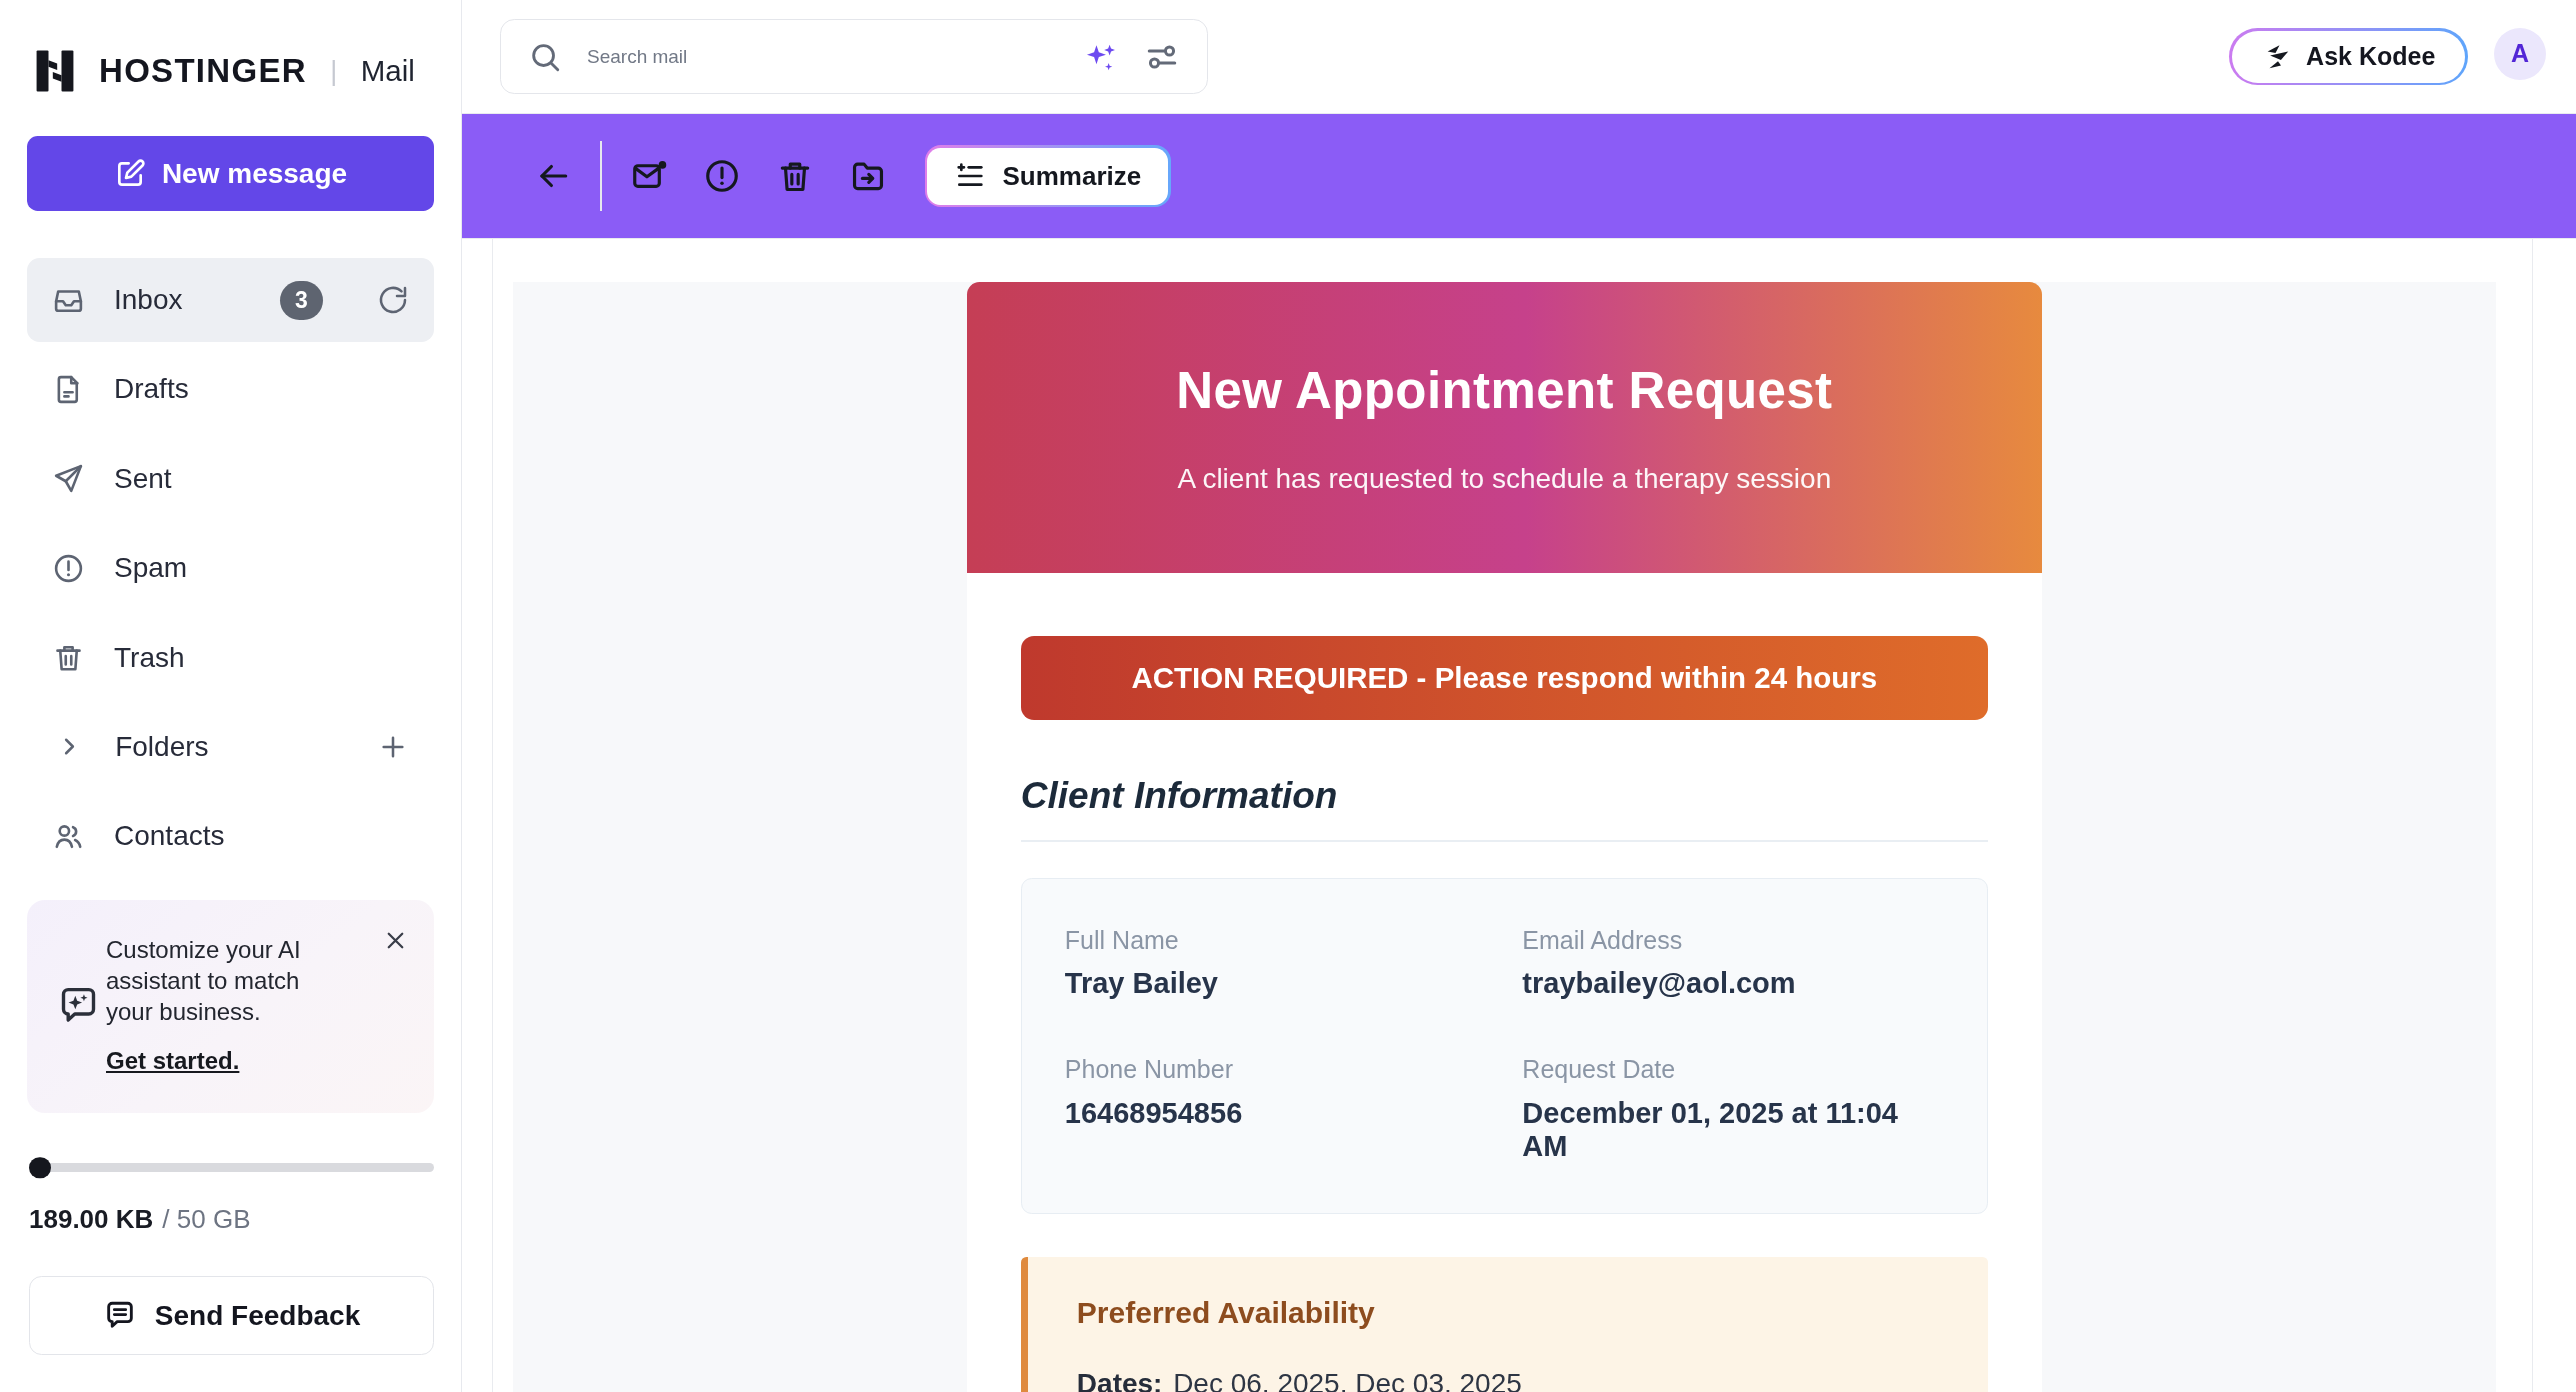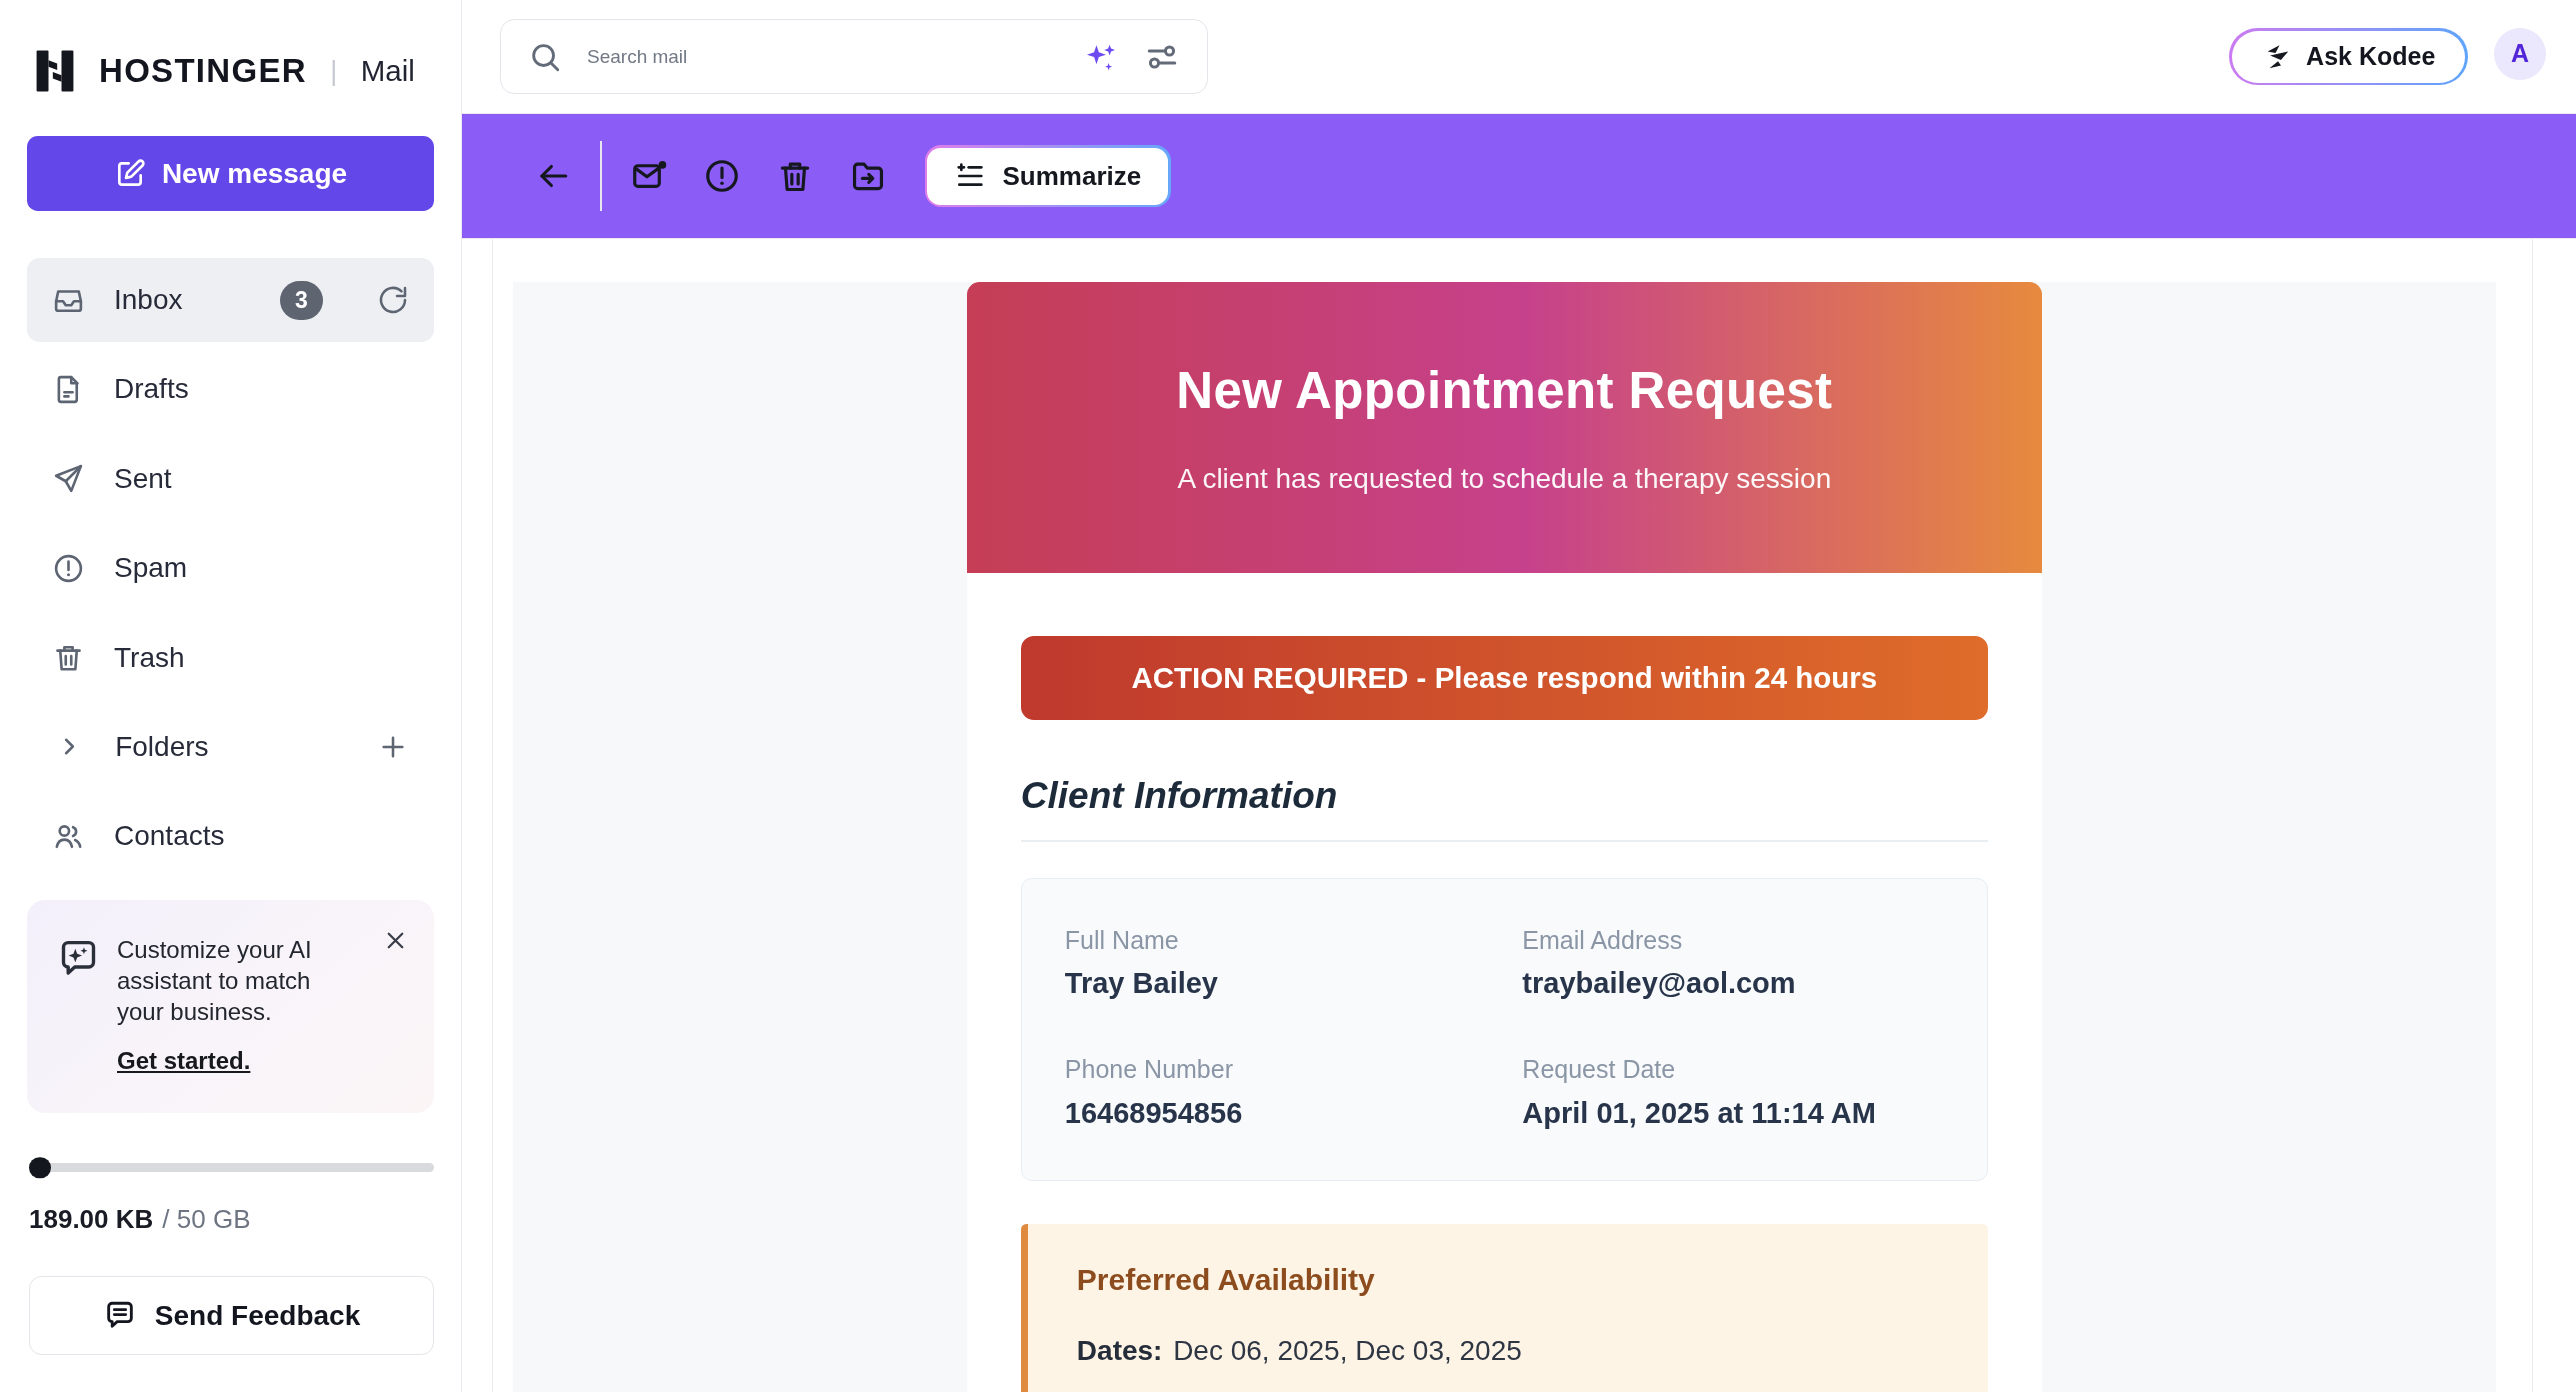--- a/index.html
+++ b/index.html
@@ -37,21 +37,21 @@
     min-width:43px; height:39px; display:flex; align-items:center; justify-content:center;
     font-size:23px; font-weight:600; padding:0 7.2px; }
   .nav-refresh { margin-left:25px; width:32px; height:32px; color:#5d6472; cursor:pointer; display:flex; }
   .nav-chevron { width:27px; height:27px; color:#5d6472; margin:0 3.6px; display:flex; }
   .nav-plus { margin-left:auto; width:32px; height:32px; color:#5d6472; cursor:pointer; display:flex; }
 
   .sidebar-spacer { flex:1; }
 
   .ai-card { margin:0 27px; border-radius:18px; position:relative;
     background:linear-gradient(140deg,#f4f0fb 0%,#f8f4f9 55%,#fbf5f6 100%);
-    padding:34px 27px 38px 29px; display:flex; gap:16px; }
+    padding:34px 27px 38px 29px; display:flex; gap:5px;align-items:center; }
   .ai-card-icon { width:45px; height:45px; color:#2b2f3a; flex:0 0 auto; margin-top:3.6px; }
   .ai-card-text { font-size:24px; line-height:1.3; color:#23262f; width:240px; }
   .ai-card-link { display:inline-block; margin-top:19.7px; font-size:24px; font-weight:700;
     color:#17191f; text-decoration:underline; cursor:pointer; }
   .ai-card-close { position:absolute; top:27px; right:25px; width:27px; height:27px;
     color:#3a3e49; cursor:pointer; }
 
   .storage { margin:50px 27px 0 29px; }
   .storage-bar { position:relative; height:9px; background:#d9dade; border-radius:5.4px; }
   .storage-thumb { position:absolute; left:0; top:50%; transform:translateY(-50%);
@@ -394,21 +394,21 @@
                 <div>
                   <div class="field-label">Email Address</div>
                   <div class="field-value">traybailey@aol.com</div>
                 </div>
                 <div>
                   <div class="field-label">Phone Number</div>
                   <div class="field-value">16468954856</div>
                 </div>
                 <div>
                   <div class="field-label">Request Date</div>
-                  <div class="field-value">April 01, 2025 at 11:14 AM</div>
+                  <div class="field-value">December 01, 2025 at 11:04 AM</div>
                 </div>
               </div>
 
               <div class="avail-box">
                 <h3 class="avail-title">Preferred Availability</h3>
                 <div class="avail-line">
                   <span class="avail-label">Dates:</span><span>Dec 06, 2025, Dec 03, 2025</span>
                 </div>
 
               </div>

